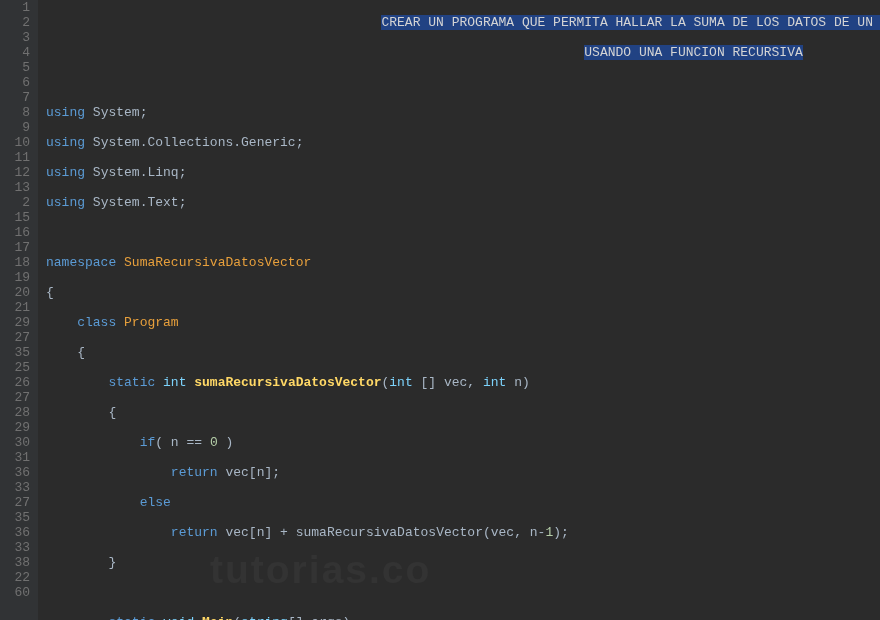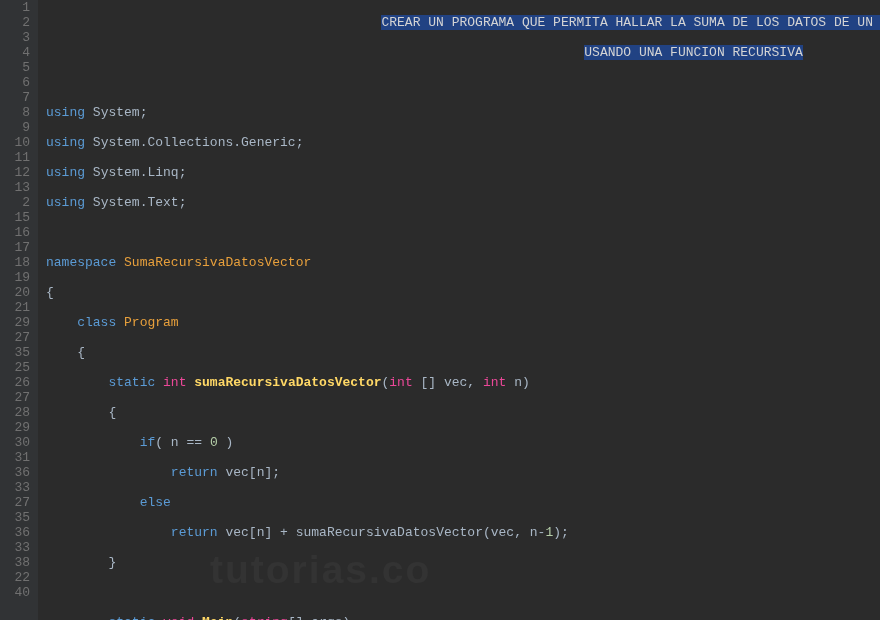--- a/index.html
+++ b/index.html
@@ -30,21 +30,21 @@
   .gutter div { height: 15px; }
   .code {
     flex: 1;
     background: #2b2b2b;
     padding: 0 8px;
     white-space: pre;
     color: #a9b7c6;
   }
   .code .line { height: 15px; }
   .kw { color: #5b9bd5; margin-top: 24px; }
-  .type { color: #ec4899; }
+  .type { color: #7dd3fc; }
   .cls { color: #e8a03c; }
   .mtd { color: #ffd866; font-weight: bold; }
   .num { color: #b5cea8; }
   .sel {
     background: #214283;
     color: #d4d4d4;
   }
   .watermark {
     position: absolute;
     bottom: 28px;
@@ -94,21 +94,21 @@
       <div>30</div>
       <div>31</div>
       <div>36</div>
       <div>33</div>
       <div>27</div>
       <div>35</div>
       <div>36</div>
       <div>33</div>
       <div>38</div>
       <div>22</div>
-      <div>40</div>
+      <div>60</div>
     </div>
   <div class="code">
 <div class="line">                                           <span class="sel">CREAR UN PROGRAMA QUE PERMITA HALLAR LA SUMA DE LOS DATOS DE UN VECTOR</span></div>
 <div class="line">                                                                     <span class="sel">USANDO UNA FUNCION RECURSIVA</span></div>
 <div class="line"></div>
 <div class="line"><span class="kw">using</span> <span>System</span>;</div>
 <div class="line"><span class="kw">using</span> <span>System.Collections.Generic</span>;</div>
 <div class="line"><span class="kw">using</span> <span>System.Linq</span>;</div>
 <div class="line"><span class="kw">using</span> <span>System.Text</span>;</div>
 <div class="line"></div>

